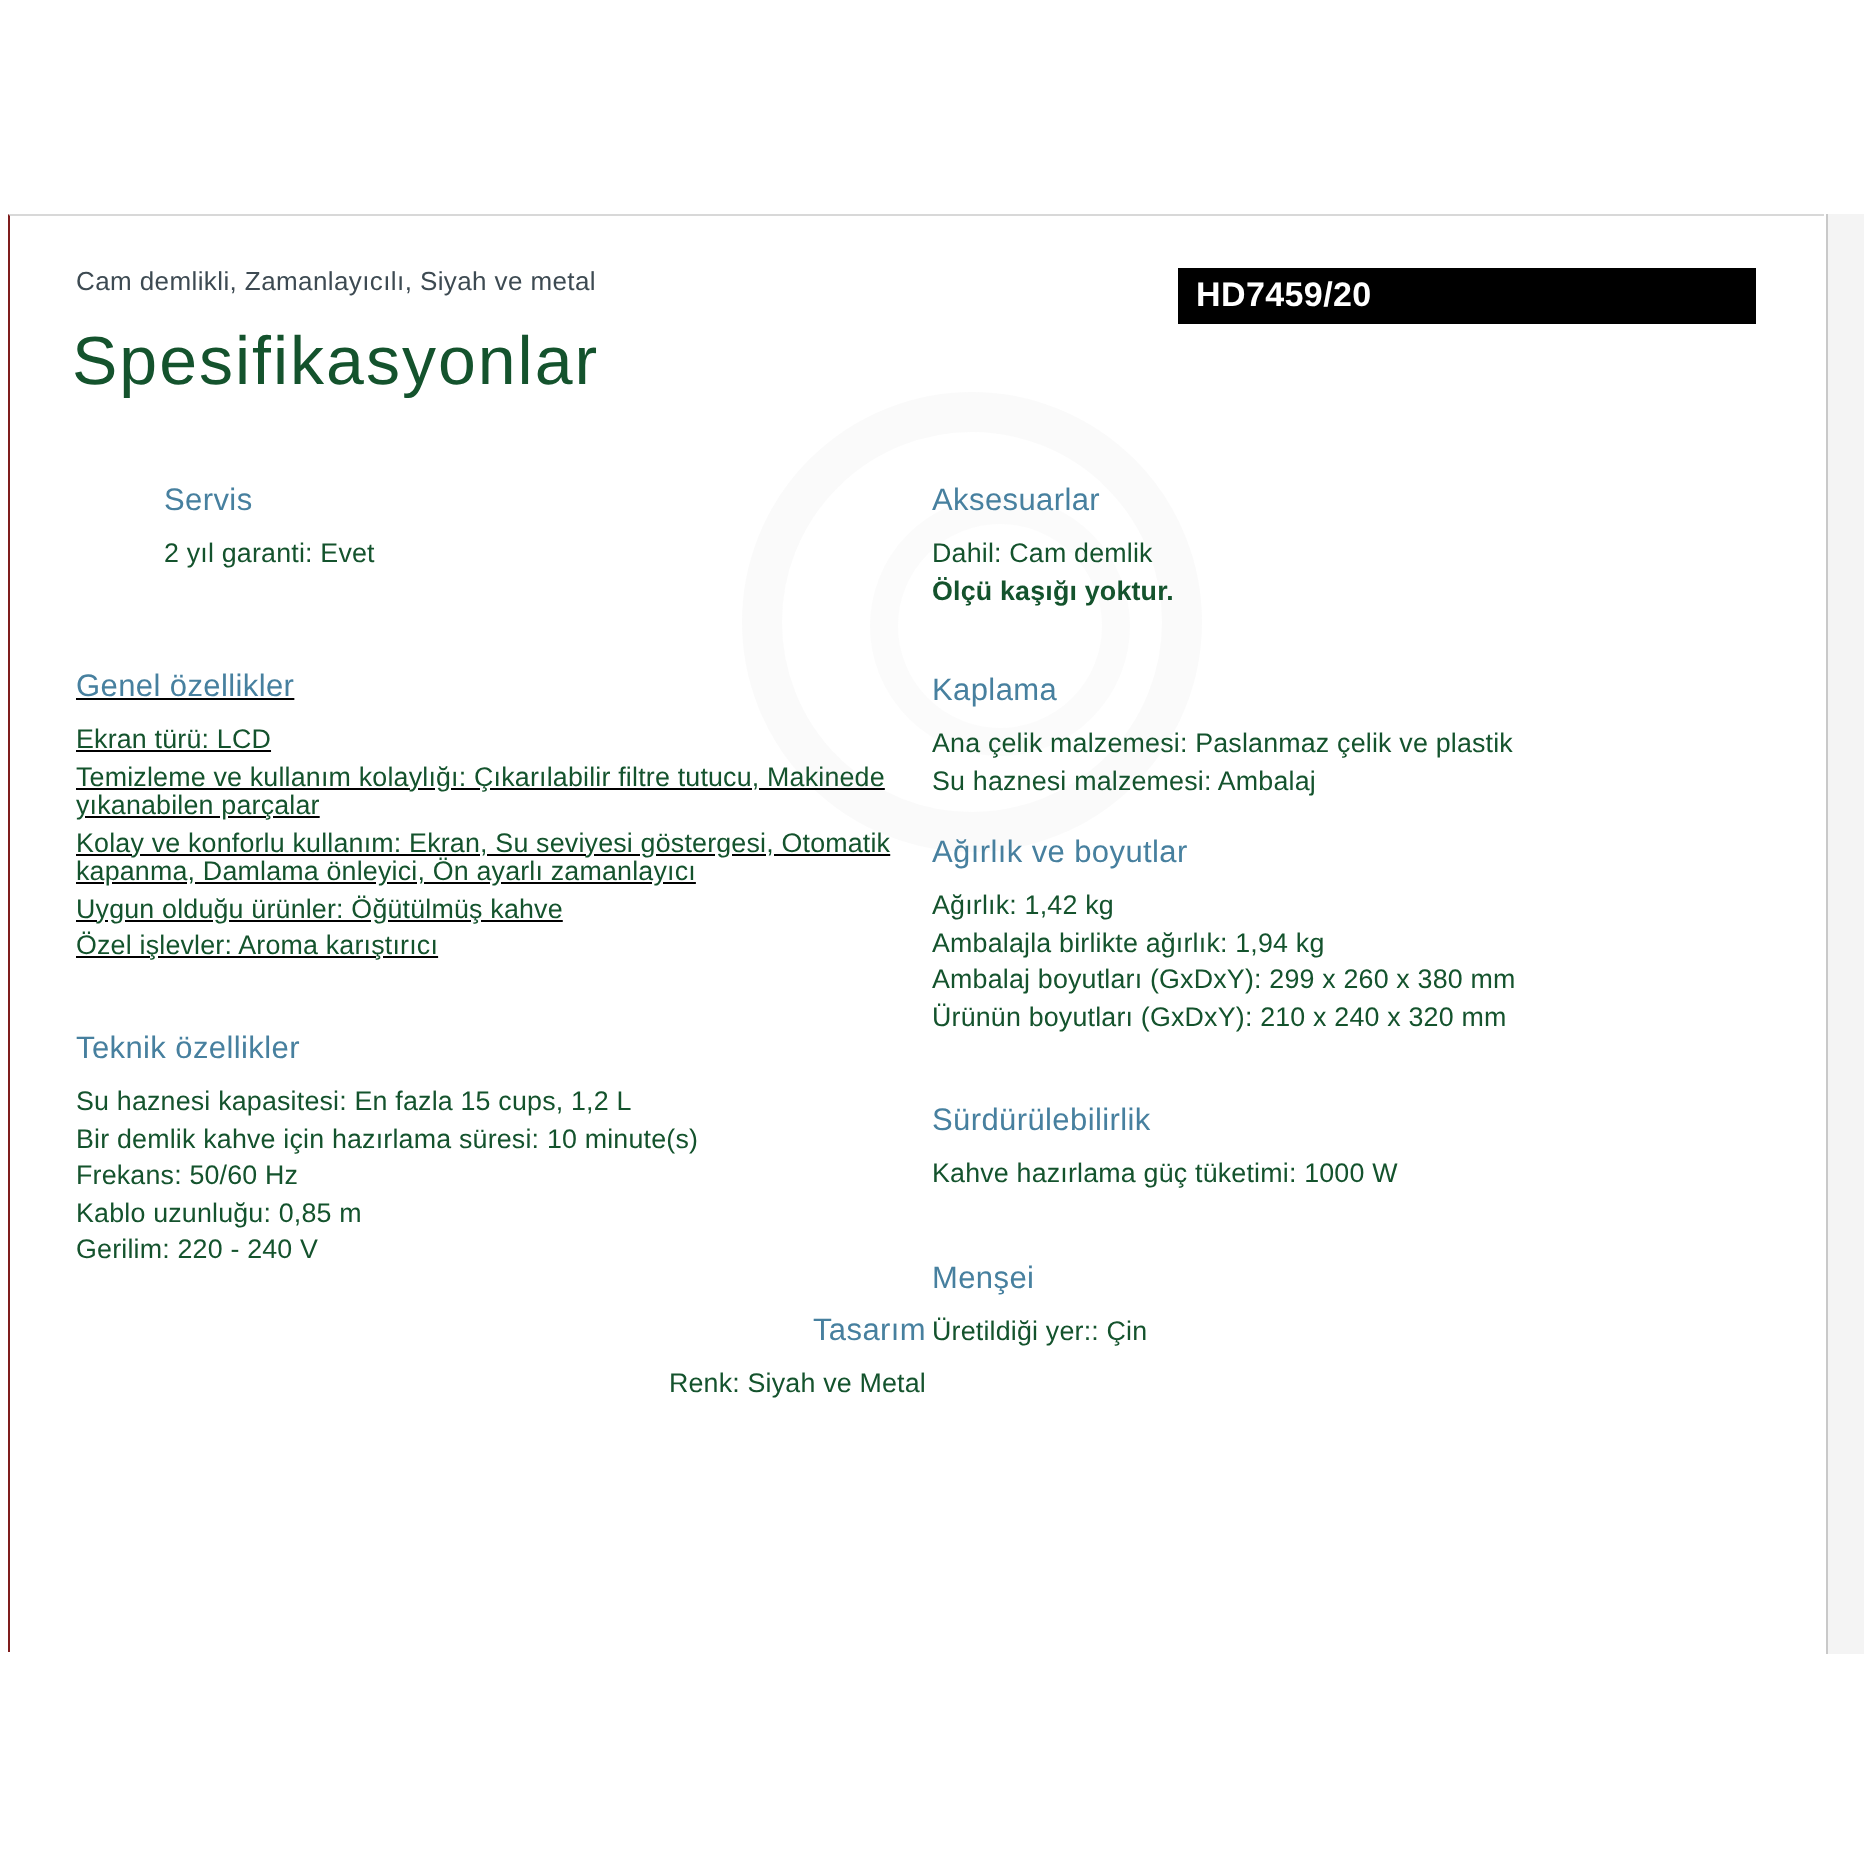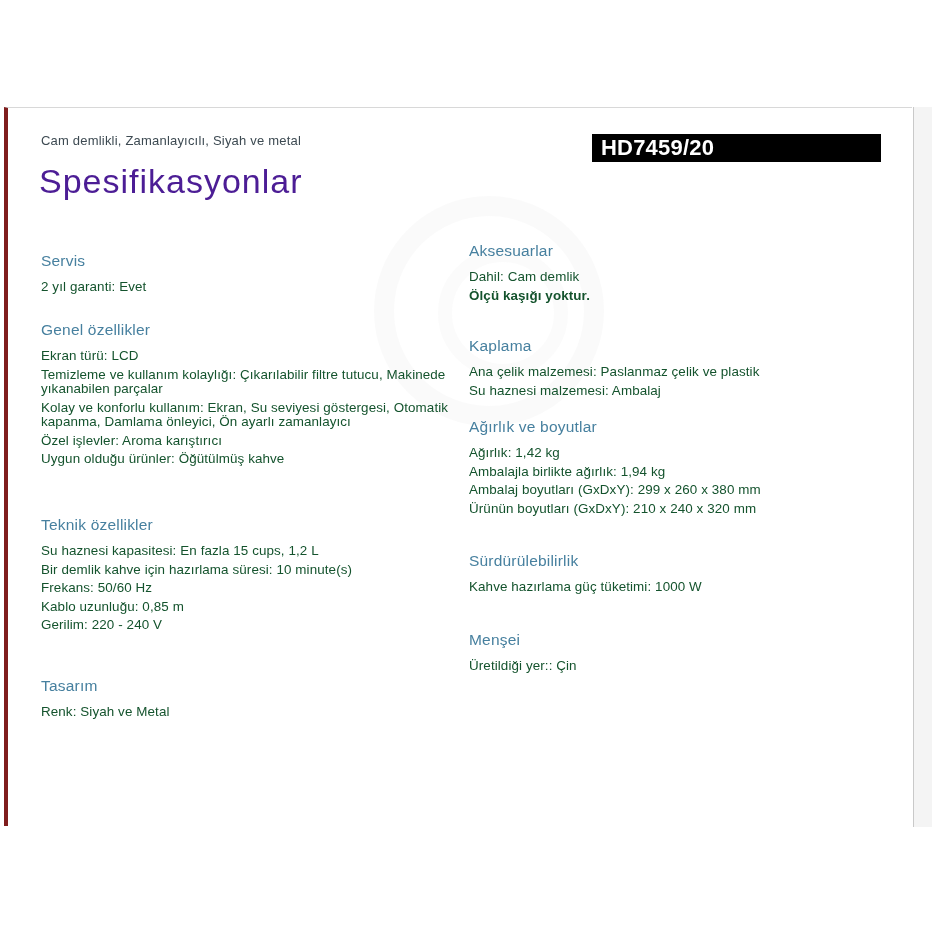--- a/index.html
+++ b/index.html
@@ -4,21 +4,21 @@
 <style>
   html,body{margin:0;padding:0;background:#ffffff;}
   body{
     width:932px;height:932px;position:relative;overflow:hidden;
     font-family:"Liberation Sans","DejaVu Sans",sans-serif;
     -webkit-font-smoothing:antialiased;
   }
   .content-frame{
     position:absolute;left:4px;top:107px;width:908px;height:719px;
     background:#ffffff;
-    border-top:1px solid #d8d8d8;border-left:4px solid #7f1d1d;
+    border-top:1px solid #d8d8d8;border-left:1px solid #7f1d1d;
     box-sizing:border-box;
   }
   .scroll-track{
     position:absolute;left:913px;top:107px;width:19px;height:720px;
     background:#f4f4f4;border-left:1px solid #c9c9c9;box-sizing:border-box;
   }
   .watermark{
     position:absolute;left:366px;top:88px;width:230px;height:230px;
     border-radius:50%;border:20px solid rgba(160,160,160,0.05);
     box-sizing:border-box;pointer-events:none;
@@ -28,45 +28,45 @@
     border-radius:50%;border:14px solid rgba(160,160,160,0.04);
     box-sizing:border-box;pointer-events:none;
   }
   .product-subtitle{
     position:absolute;left:33px;top:25px;
     font-size:13px;color:#3d4a52;letter-spacing:0.2px;
   }
   .model-badge{
     position:absolute;left:584px;top:26px;width:289px;height:28px;
     background:#000000;color:#ffffff;box-sizing:border-box;
-    font-size:22px;font-weight:600;line-height:28px;padding-left:9px;
+    font-size:17px;font-weight:600;line-height:28px;padding-left:9px;
     letter-spacing:0.2px;
   }
   .page-title{
     position:absolute;left:31px;top:54px;
-    font-size:34px;font-weight:300;color:#4c1d95;letter-spacing:1px;
+    font-size:34px;font-weight:300;color:#14532d;letter-spacing:1px;
   }
   .col{position:absolute;width:425px;}
   .col-left{left:33px;top:0;}
   .col-right{left:461px;top:0;}
   .section{position:absolute;width:425px;}
   .section-title{
     font-size:15.5px;font-weight:400;color:#47809f;
     margin:0 0 9px 0;line-height:20px;letter-spacing:0.2px;
   }
   .spec-item{
     font-size:13.4px;line-height:14.5px;color:#14532d;
     margin:0 0 4px 0;letter-spacing:0.1px;
   }
   .spec-item.bold{font-weight:bold;}
   
-  #sec-servis{top:143px;}
-  #sec-genel{top:212px;}
+  #sec-servis{top:133px;margin-left:44px;}
+  #sec-genel{top:226px;text-decoration:underline;}
   #sec-teknik{top:407px;}
-  #sec-tasarim{top:568px;}
+  #sec-tasarim{top:548px;text-align:right;}
   #sec-aksesuarlar{top:133px;}
   #sec-kaplama{top:228px;}
   #sec-agirlik{top:309px;}
   #sec-surdurulebilirlik{top:443px;}
   #sec-mensei{top:522px;}
 </style>
 </head>
 <body>
 
 <div class="content-frame">
@@ -85,22 +85,22 @@
     <div class="section" id="sec-servis">
       <h3 class="section-title">Servis</h3>
       <p class="spec-item">2 yıl garanti: Evet</p>
     </div>
 
     <div class="section" id="sec-genel">
       <h3 class="section-title">Genel özellikler</h3>
       <p class="spec-item">Ekran türü: LCD</p>
       <p class="spec-item">Temizleme ve kullanım kolaylığı: Çıkarılabilir filtre tutucu, Makinede yıkanabilen parçalar</p>
       <p class="spec-item">Kolay ve konforlu kullanım: Ekran, Su seviyesi göstergesi, Otomatik kapanma, Damlama önleyici, Ön ayarlı zamanlayıcı</p>
+      <p class="spec-item">Uygun olduğu ürünler: Öğütülmüş kahve</p>
       <p class="spec-item">Özel işlevler: Aroma karıştırıcı</p>
-      <p class="spec-item">Uygun olduğu ürünler: Öğütülmüş kahve</p>
     </div>
 
     <div class="section" id="sec-teknik">
       <h3 class="section-title">Teknik özellikler</h3>
       <p class="spec-item">Su haznesi kapasitesi: En fazla 15 cups, 1,2 L</p>
       <p class="spec-item">Bir demlik kahve için hazırlama süresi: 10 minute(s)</p>
       <p class="spec-item">Frekans: 50/60 Hz</p>
       <p class="spec-item">Kablo uzunluğu: 0,85 m</p>
       <p class="spec-item">Gerilim: 220 - 240 V</p>
     </div>

